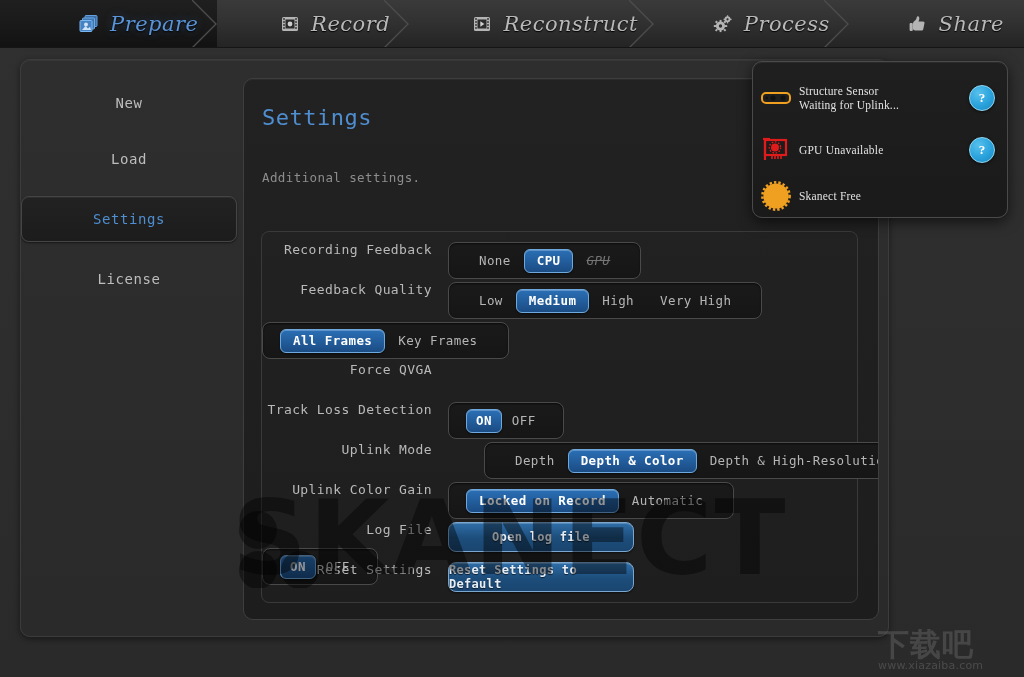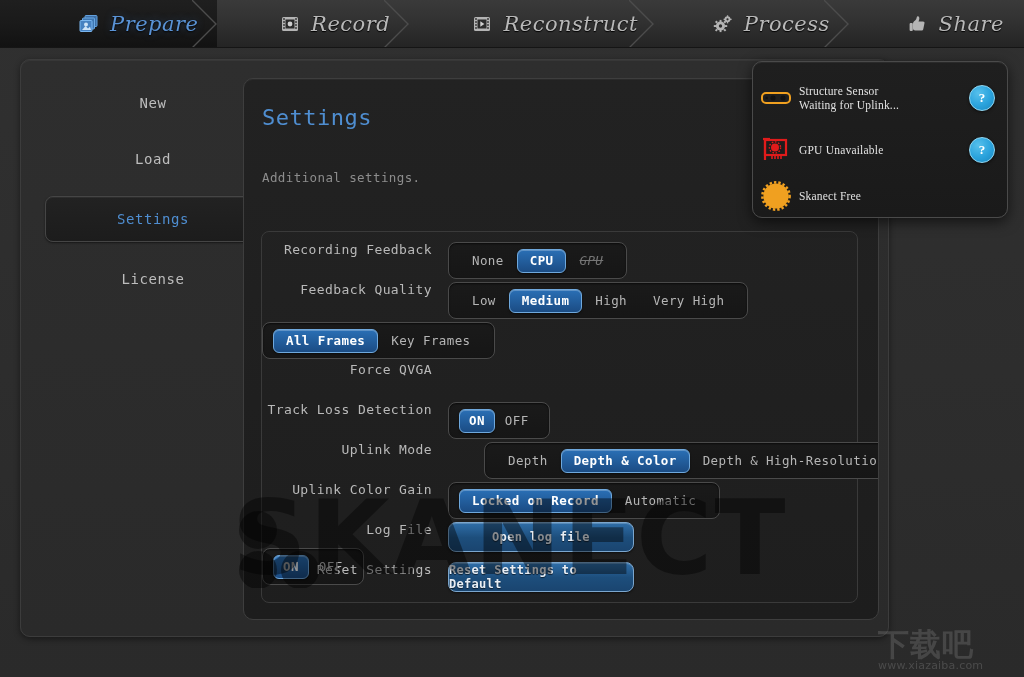--- a/index.html
+++ b/index.html
@@ -83,21 +83,21 @@
     width: 869px; height: 578px;
     background: linear-gradient(180deg,#2e2e2e 0%,#2a2a2a 100%);
     border: 1px solid #3c3c3c;
     border-radius: 10px;
     box-shadow: inset 0 1px 0 rgba(255,255,255,.045), 0 2px 6px rgba(0,0,0,.45);
   }
 
   
   .leftnav {
     position: absolute;
-    left: 24px; top: 22px;
+    left: 0; top: 22px;
     width: 216px;
   }
   .nav-item {
     height: 42px;
     display: flex;
     align-items: center;
     justify-content: center;
     font-size: 14px;
     color: #bdbdbd;
     letter-spacing: .6px;
@@ -165,21 +165,21 @@
     color: #b9b9b9;
     letter-spacing: .4px;
     white-space: nowrap;
   }
 
   
   .seg {
     display: inline-flex;
     align-items: center;
     height: 37px;
-    padding: 10px;
+    padding: 17px;
     border: 1px solid #4a4a4a;
     border-radius: 8px;
     background: linear-gradient(180deg,#1a1a1a 0%,#161616 100%);
     box-shadow: inset 0 1px 2px rgba(0,0,0,.6);
   }
   .seg-opt {
     height: 24px;
     padding: 0 12px;
     display: inline-flex;
     align-items: center;

